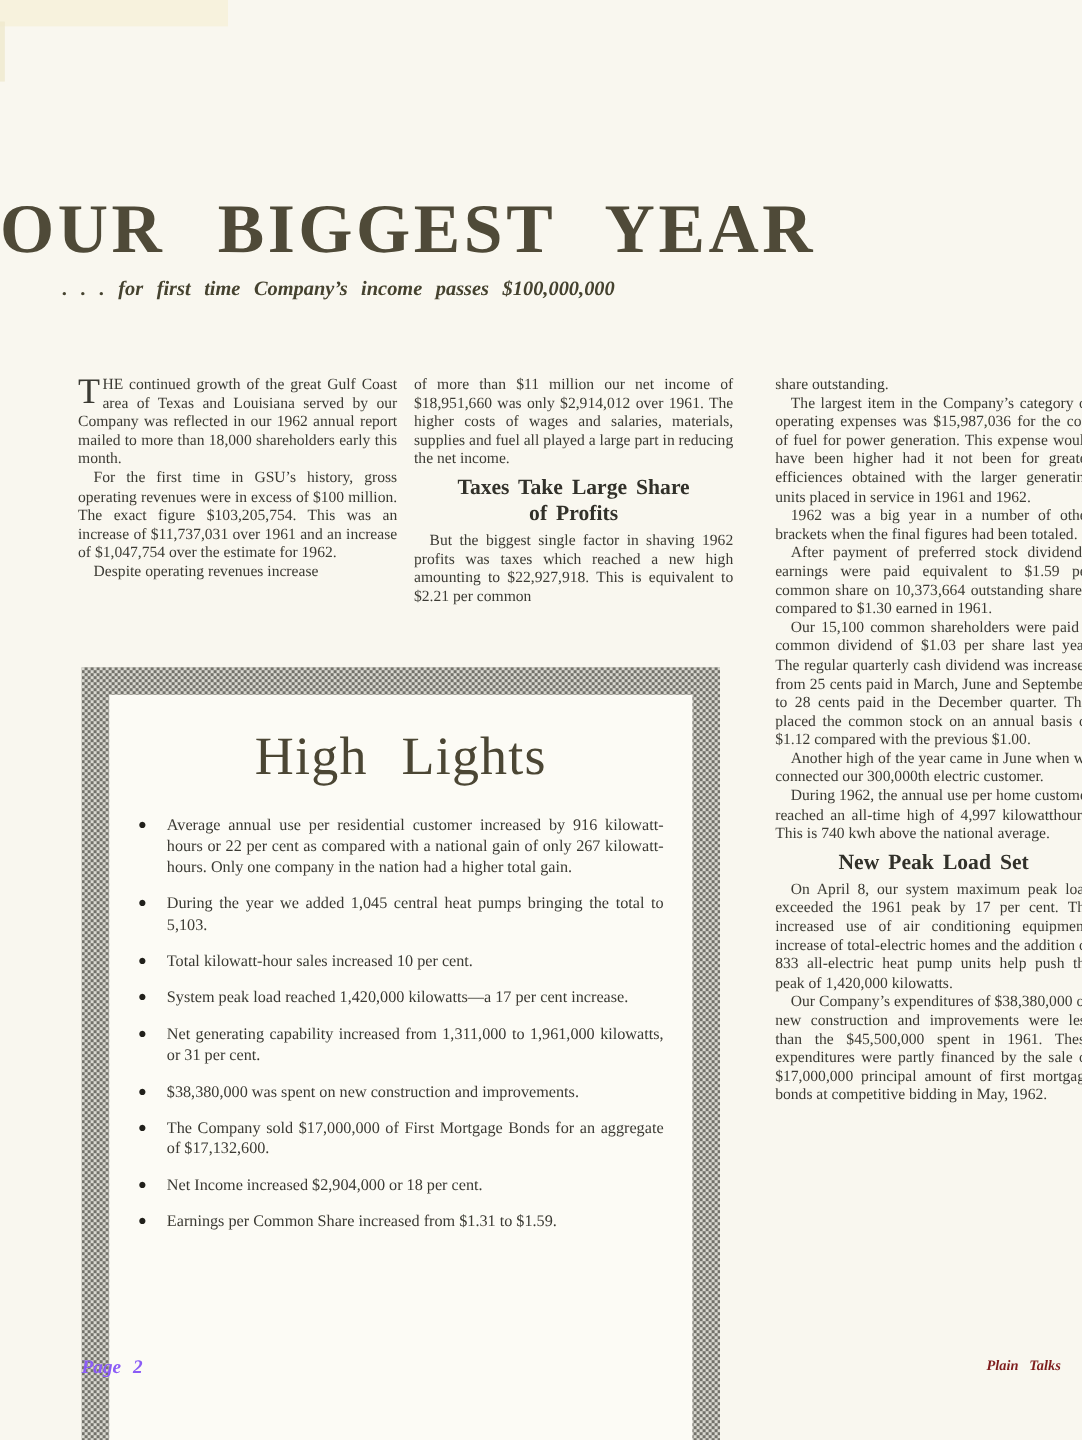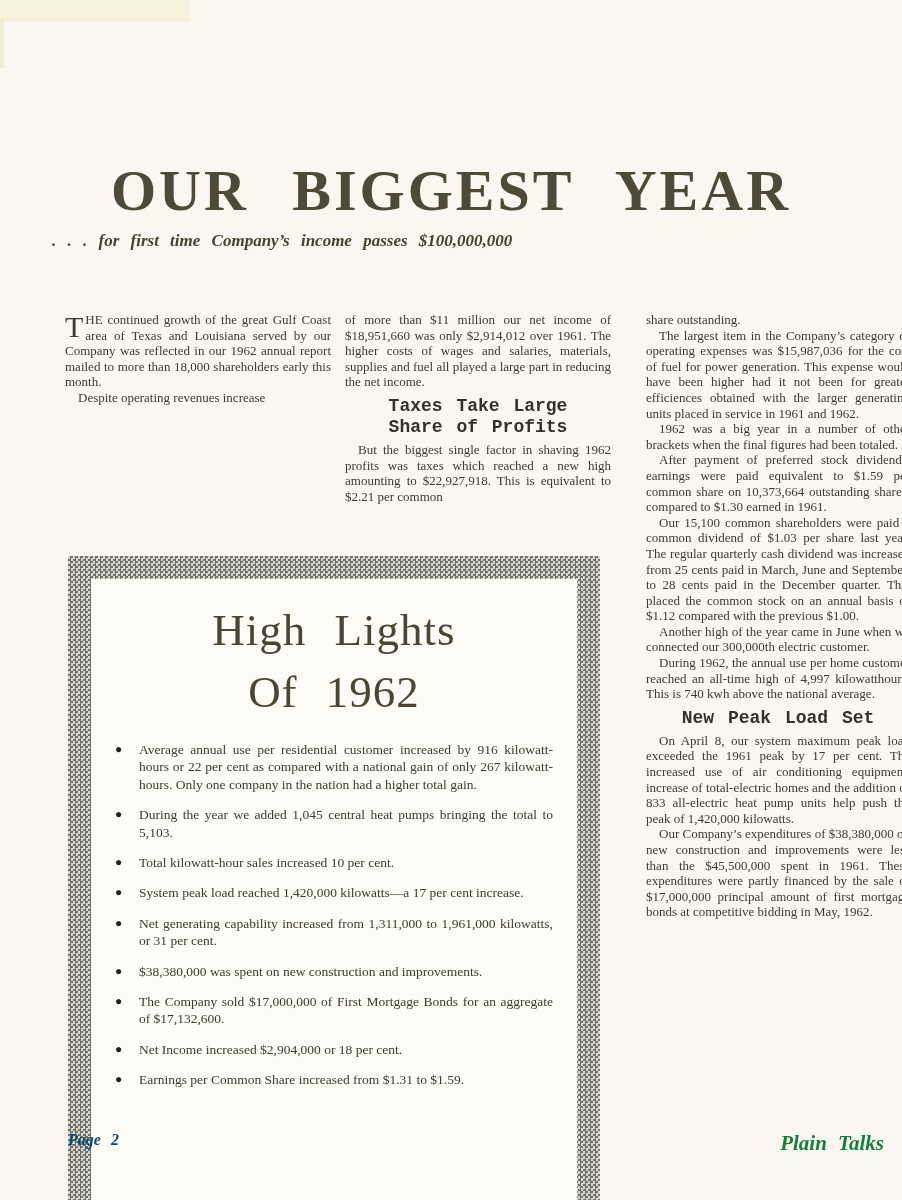--- a/index.html
+++ b/index.html
@@ -9,21 +9,21 @@
     font-family:"Liberation Serif", serif;
     color:#3b3a33;
     overflow:hidden;
   }
   
   .scan-tint{position:absolute;top:0;left:0;width:190px;height:22px;background:#f6f0d2;opacity:.65;}
   .scan-edge{position:absolute;top:18px;left:0;width:4px;height:50px;background:#efe9cd;opacity:.8;}
 
   .masthead-title{
     position:absolute;top:118px;left:0;width:902px;
-    text-align:center;
+    text-align:left;
     font-family:"Liberation Serif", serif;
     font-size:58px;font-weight:700;
     letter-spacing:3px;word-spacing:26px;
     color:#4f4a38;
   }
   .masthead-subtitle{
     position:absolute;top:231px;left:52px;
     font-family:"Liberation Serif", serif;
     font-style:italic;font-weight:700;
     font-size:17px;word-spacing:7px;
@@ -40,21 +40,21 @@
   .col p.indent{text-indent:13px;}
 
   .dropcap{
     float:left;
     font-size:30px;line-height:27px;
     padding:1px 2px 0 0;
     color:#3b3a33;font-weight:400;
   }
 
   .sect-heading{
-    font-family:Liberation Mono, monospace;
+    font-family:Liberation Serif, serif;
     font-weight:700;font-size:18px;line-height:21px;
     text-align:center;color:#32312a;
     margin:6px auto 4px auto;max-width:202px;
     word-spacing:3px;text-indent:0;
   }
 
   .highlights-box{
     position:absolute;left:68px;top:556px;width:532px;height:712px;
     box-sizing:border-box;
     padding:23px;
@@ -82,40 +82,41 @@
   }
   .highlight-item .dot{
     flex:0 0 24px;font-size:12px;line-height:17.4px;color:#21201b;
   }
   .highlight-item .btext{flex:1;text-align:justify;}
 
   .footer-left{
     position:absolute;left:68px;top:1131px;
     font-family:"Liberation Serif", serif;
     font-style:italic;font-weight:700;font-size:16px;
-    word-spacing:6px;color:#0c4a6e;
+    word-spacing:6px;color:#8b5cf6;
   }
   .footer-right{
     position:absolute;right:18px;top:1131px;
     font-family:"Liberation Serif", serif;
-    font-style:italic;font-weight:700;font-size:21px;
-    word-spacing:6px;color:#15803d;
+    font-style:italic;font-weight:700;font-size:12px;
+    word-spacing:6px;color:#7f1d1d;
   }
 </style>
 </head>
 <body>
 
 <div class="scan-tint"></div>
 <div class="scan-edge"></div>
 
 <h1 class="masthead-title">OUR BIGGEST YEAR</h1>
 <div class="masthead-subtitle">. . . for first time Company’s income passes $100,000,000</div>
 
 <div class="col col-1">
   <p><span class="dropcap">T</span><span>HE continued growth of the great Gulf Coast area of Texas and Louisiana served by our Company was reflected in our 1962 annual report mailed to more than 18,000 shareholders early this month.</span></p>
+  <p class="indent">For the first time in GSU’s history, gross operating revenues were in excess of $100 million. The exact figure $103,205,754. This was an increase of $11,737,031 over 1961 and an increase of $1,047,754 over the estimate for 1962.</p>
   <p class="indent">Despite operating revenues increase</p>
 </div>
 
 <div class="col col-2">
   <p>of more than $11 million our net income of $18,951,660 was only $2,914,012 over 1961. The higher costs of wages and salaries, materials, supplies and fuel all played a large part in reducing the net income.</p>
   <h3 class="sect-heading">Taxes Take Large Share of Profits</h3>
   <p class="indent">But the biggest single factor in shaving 1962 profits was taxes which reached a new high amounting to $22,927,918. This is equivalent to $2.21 per common</p>
 </div>
 
 <div class="col col-3">
@@ -128,21 +129,20 @@
   <p class="indent">During 1962, the annual use per home customer reached an all-time high of 4,997 kilowatthours. This is 740 kwh above the national average.</p>
   <h3 class="sect-heading">New Peak Load Set</h3>
   <p class="indent">On April 8, our system maximum peak load exceeded the 1961 peak by 17 per cent. The increased use of air conditioning equipment, increase of total-electric homes and the addition of 833 all-electric heat pump units help push the peak of 1,420,000 kilowatts.</p>
   <p class="indent">Our Company’s expenditures of $38,380,000 on new construction and improvements were less than the $45,500,000 spent in 1961. These expenditures were partly financed by the sale of $17,000,000 principal amount of first mortgage bonds at competitive bidding in May, 1962.</p>
 </div>
 
 <div class="highlights-box">
   <div class="highlights-inner">
     <div class="highlights-title">
       <div>High Lights</div>
-      <div>Of 1962</div>
     </div>
     <ul class="highlights-list">
       <li class="highlight-item">
           <span class="dot">●</span>
           <span class="btext">Average annual use per residential customer increased by 916 kilowatt-hours or 22 per cent as compared with a national gain of only 267 kilowatt-hours. Only one company in the nation had a higher total gain.</span>
         </li>
       <li class="highlight-item">
           <span class="dot">●</span>
           <span class="btext">During the year we added 1,045 central heat pumps bringing the total to 5,103.</span>
         </li>

